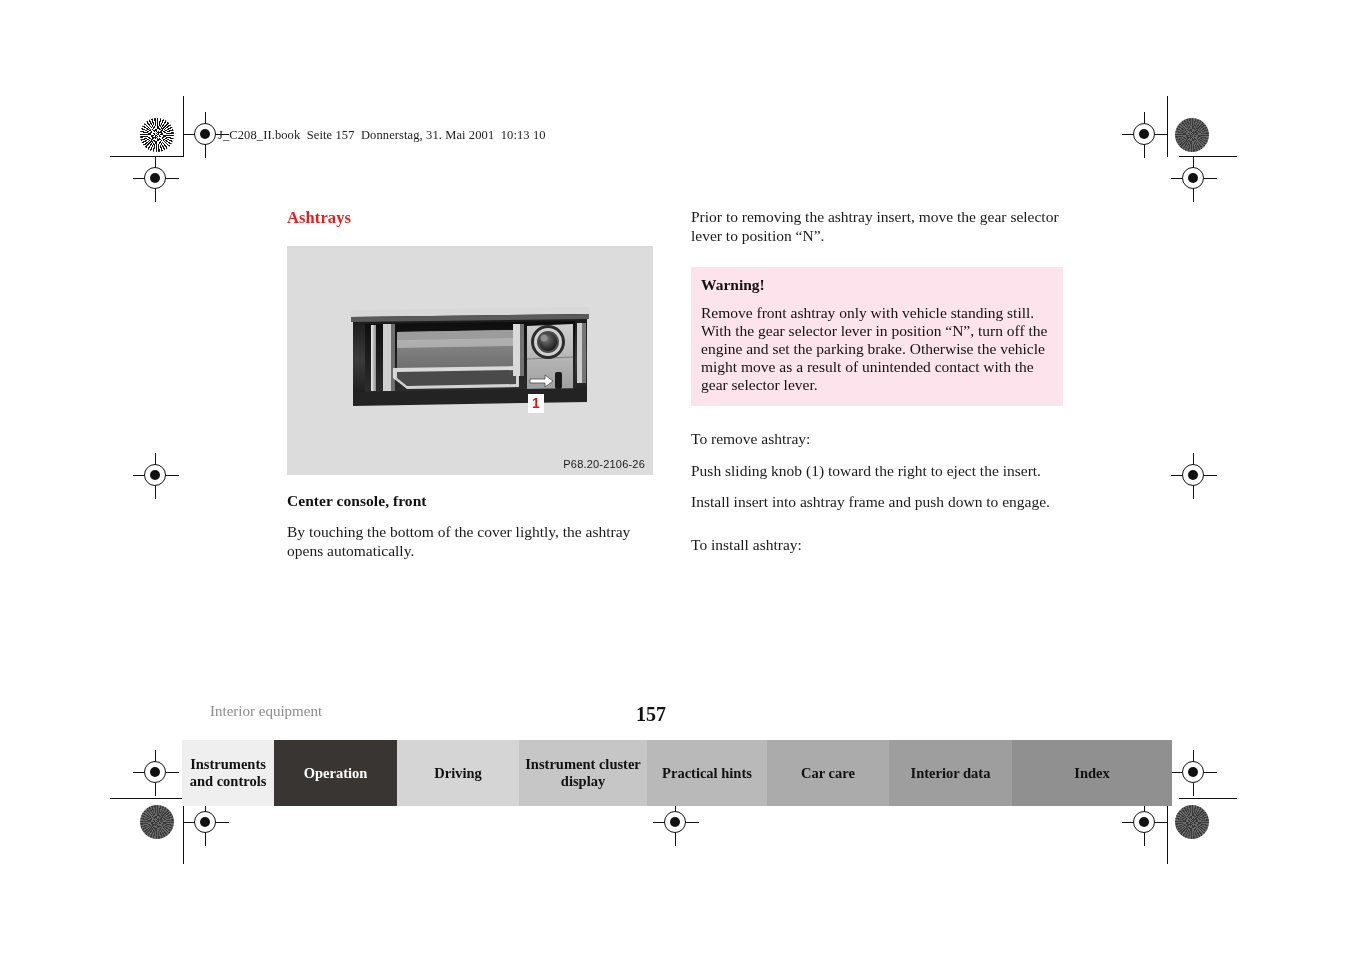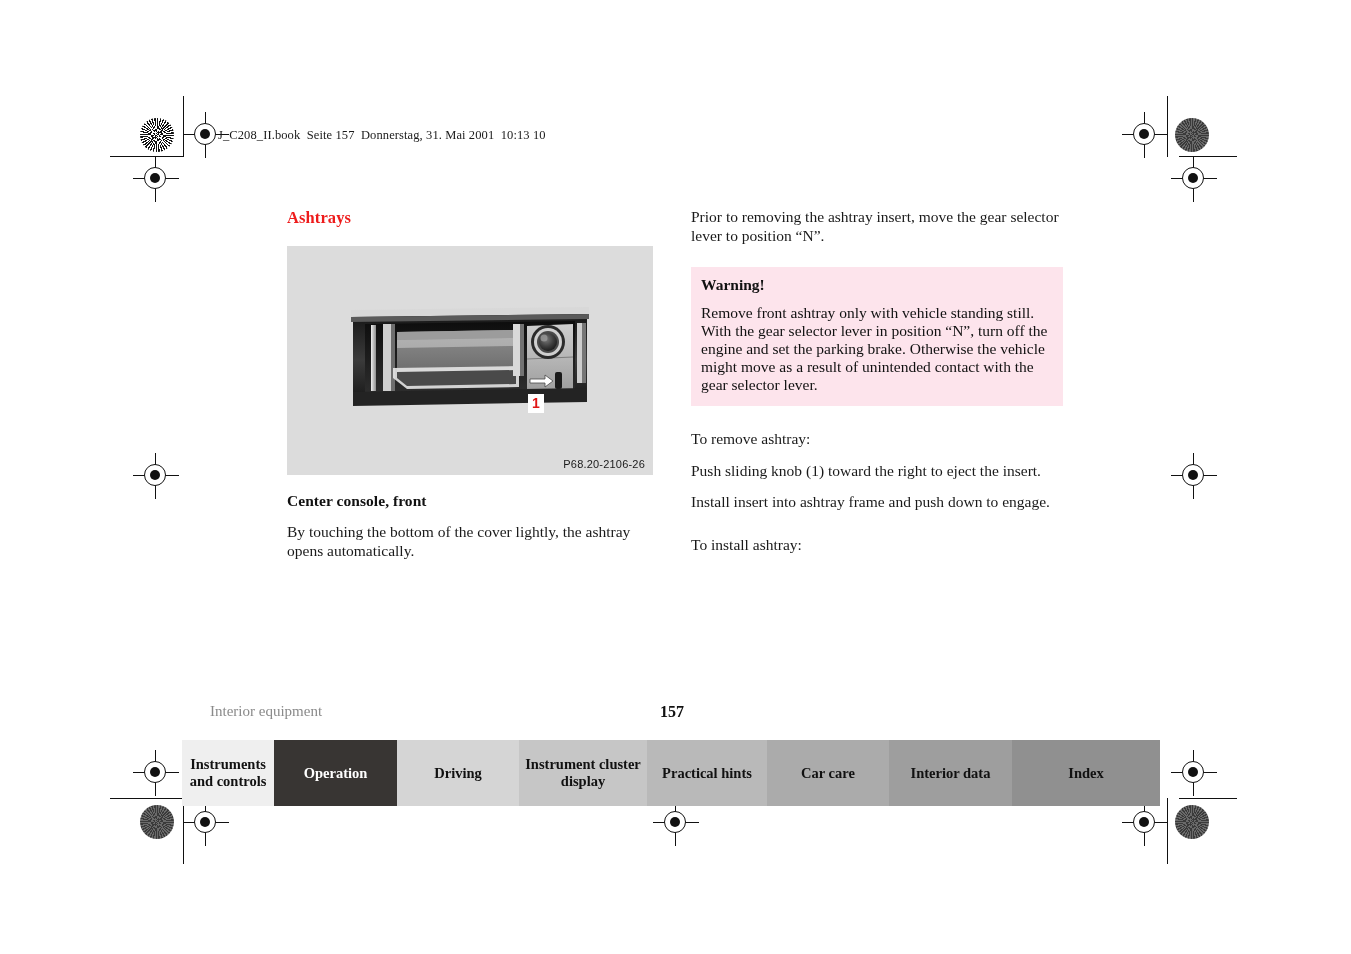--- a/index.html
+++ b/index.html
@@ -209,24 +209,24 @@
   .footer-section {
     position: absolute;
     left: 0;
     top: 0;
     font-family: "Liberation Serif", serif;
     font-size: 15px;
     color: #8a8a8a;
   }
   .footer-page {
     position: absolute;
-    left: 450px;
+    left: 426px;
     top: 0;
     font-family: "Liberation Serif", serif;
-    font-size: 16px;
+    font-size: 20px;
     font-weight: bold;
     color: #111;
   }
 
   
   .tabbar {
     position: absolute;
     left: 182px;
     top: 740px;
     width: 998px;
@@ -449,16 +449,16 @@
   </div>
 
   <div class="tabbar">
       <div class="tab" style="background: rgb(239, 239, 239); width: 92px;">Instruments and controls</div>
       <div class="tab active" style="background: rgb(56, 53, 51); width: 123px;">Operation</div>
       <div class="tab" style="background: rgb(213, 213, 213); width: 122px;">Driving</div>
       <div class="tab" style="background: rgb(198, 198, 198); width: 128px;">Instrument cluster display</div>
       <div class="tab" style="background: rgb(185, 185, 185); width: 120px;">Practical hints</div>
       <div class="tab" style="background: rgb(171, 171, 171); width: 122px;">Car care</div>
       <div class="tab" style="background: rgb(158, 158, 158); width: 123px;">Interior data</div>
-      <div class="tab" style="background: rgb(144, 144, 144); width: 148px;">Index</div>
+      <div class="tab" style="background: rgb(144, 144, 144); width: 160px;">Index</div>
     </div>
 
 </div>
 
 </body></html>

